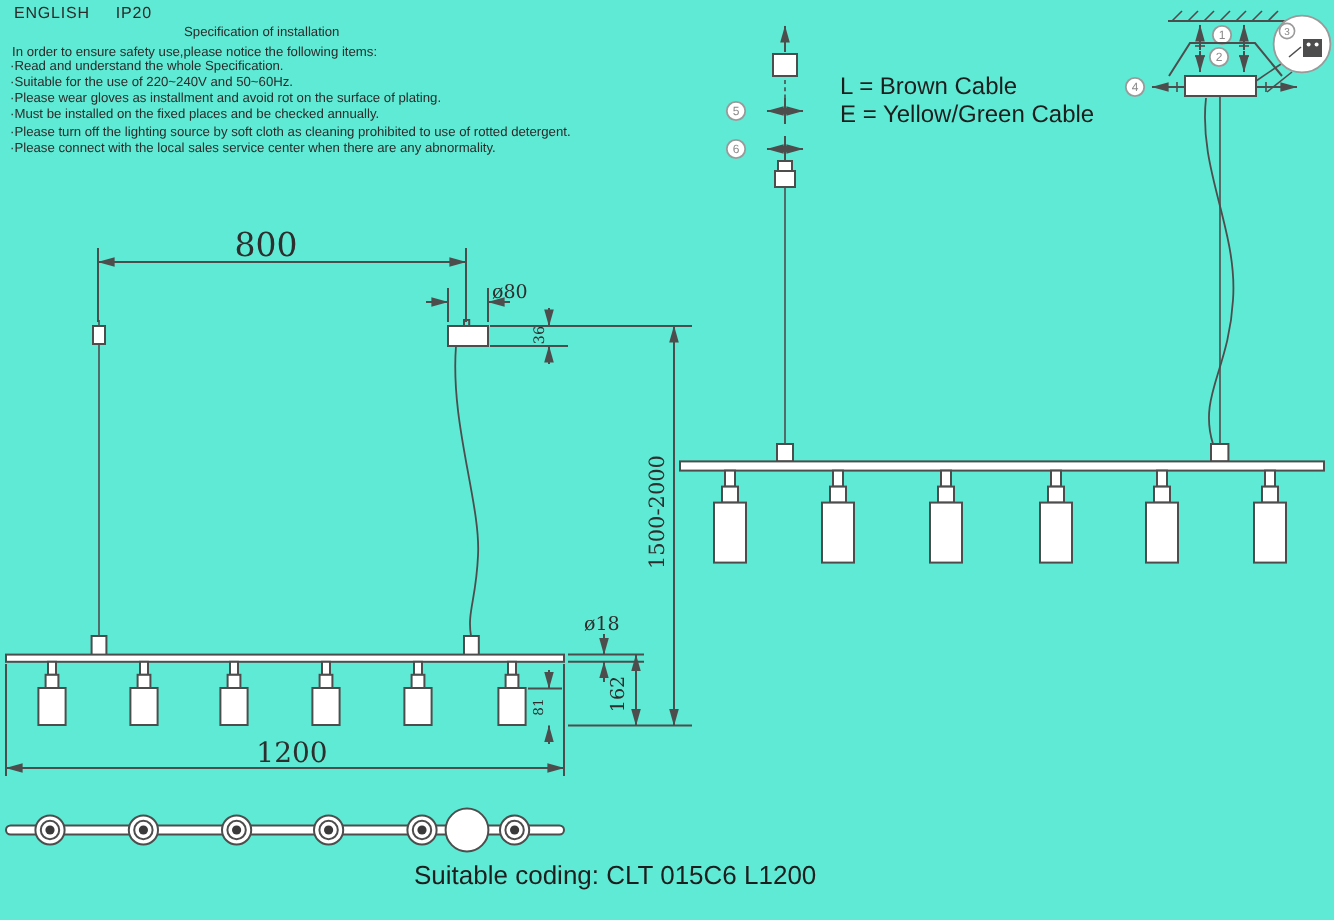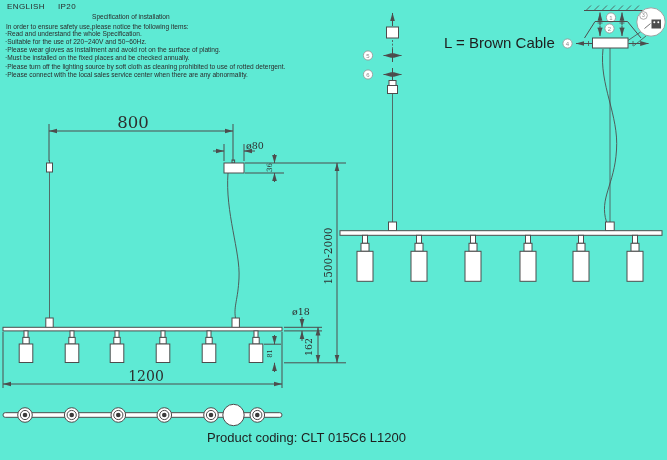--- a/index.html
+++ b/index.html
@@ -9,21 +9,21 @@
     margin:0 auto;
   }
   .abs { position:absolute; white-space:nowrap; }
   .hdr { left:7px; top:2px; font-size:8px; letter-spacing:.4px; color:#2b2b2b; }
   .hdr .ip { margin-left:13px; }
   .spec-title { left:92px; top:13px; font-size:6.6px; }
   .spec-intro { left:6px; top:22.5px; font-size:6.6px; }
   .spec-list { left:5px; top:29.5px; margin:0; padding:0; list-style:none; }
   .spec-list li { font-size:6.6px; line-height:8.3px; }
   .spec-list li::before { content:"\00B7 "; }
-  .legend { left:444px; top:36px; font-size:15px; line-height:14px; color:#1e1e1e; }
+  .legend { left:420px; top:36px; font-size:12px; line-height:14px; color:#1e1e1e; }
   .coding { left:207px; top:430px; font-size:13px; color:#1e1e1e; }
   .drawing { position:absolute; left:0; top:0; }
   
   .dim  { font-family:"DejaVu Serif", serif; fill:#2e2e2e; stroke:none; }
   .d17 { font-size:16.5px; } .d14 { font-size:14px; }
   .d10 { font-size:10.5px; } .d9 { font-size:9.5px; }
   .d7  { font-size:7.2px;  } .d6 { font-size:6.8px; }
   .mid { text-anchor:middle; }
   .co { font-family:"Liberation Sans", sans-serif; font-size:6px; fill:#8a8a8a;
         stroke:none; text-anchor:middle; }
@@ -43,23 +43,24 @@
     <li>Read and understand the whole Specification.</li>
     <li>Suitable for the use of 220~240V and 50~60Hz.</li>
     <li>Please wear gloves as installment and avoid rot on the surface of plating.</li>
     <li>Must be installed on the fixed places and be checked annually.</li>
     <li>Please turn off the lighting source by soft cloth as cleaning prohibited to use of rotted detergent.</li>
     <li>Please connect with the local sales service center when there are any abnormality.</li>
   </ul>
 
   <div class="abs legend">
     <div>L = Brown Cable</div>
+    <div>E = Yellow/Green Cable</div>
   </div>
 
-  <div class="abs coding">Product coding: CLT 015C6 L1200</div>
+  <div class="abs coding">Suitable coding: CLT 015C6 L1200</div>
 
   <svg class="drawing" width="667" height="460" viewBox="0 0 667 460">
     <defs>
       <marker id="arr" markerWidth="9" markerHeight="8" refX="8.3" refY="4" orient="auto-start-reverse" markerUnits="userSpaceOnUse">
         <path d="M0,1.6 L8.5,4 L0,6.4 Z" fill="#4d4d4d" stroke="none"></path>
       </marker>
       <g id="lampA" stroke="#4d4d4d" fill="#ffffff" stroke-width="1">
         <rect x="-2" y="0" width="4" height="6.5"></rect>
         <rect x="-3.2" y="6.5" width="6.4" height="6.6"></rect>
         <rect x="-6.8" y="13.1" width="13.6" height="18.5"></rect>

